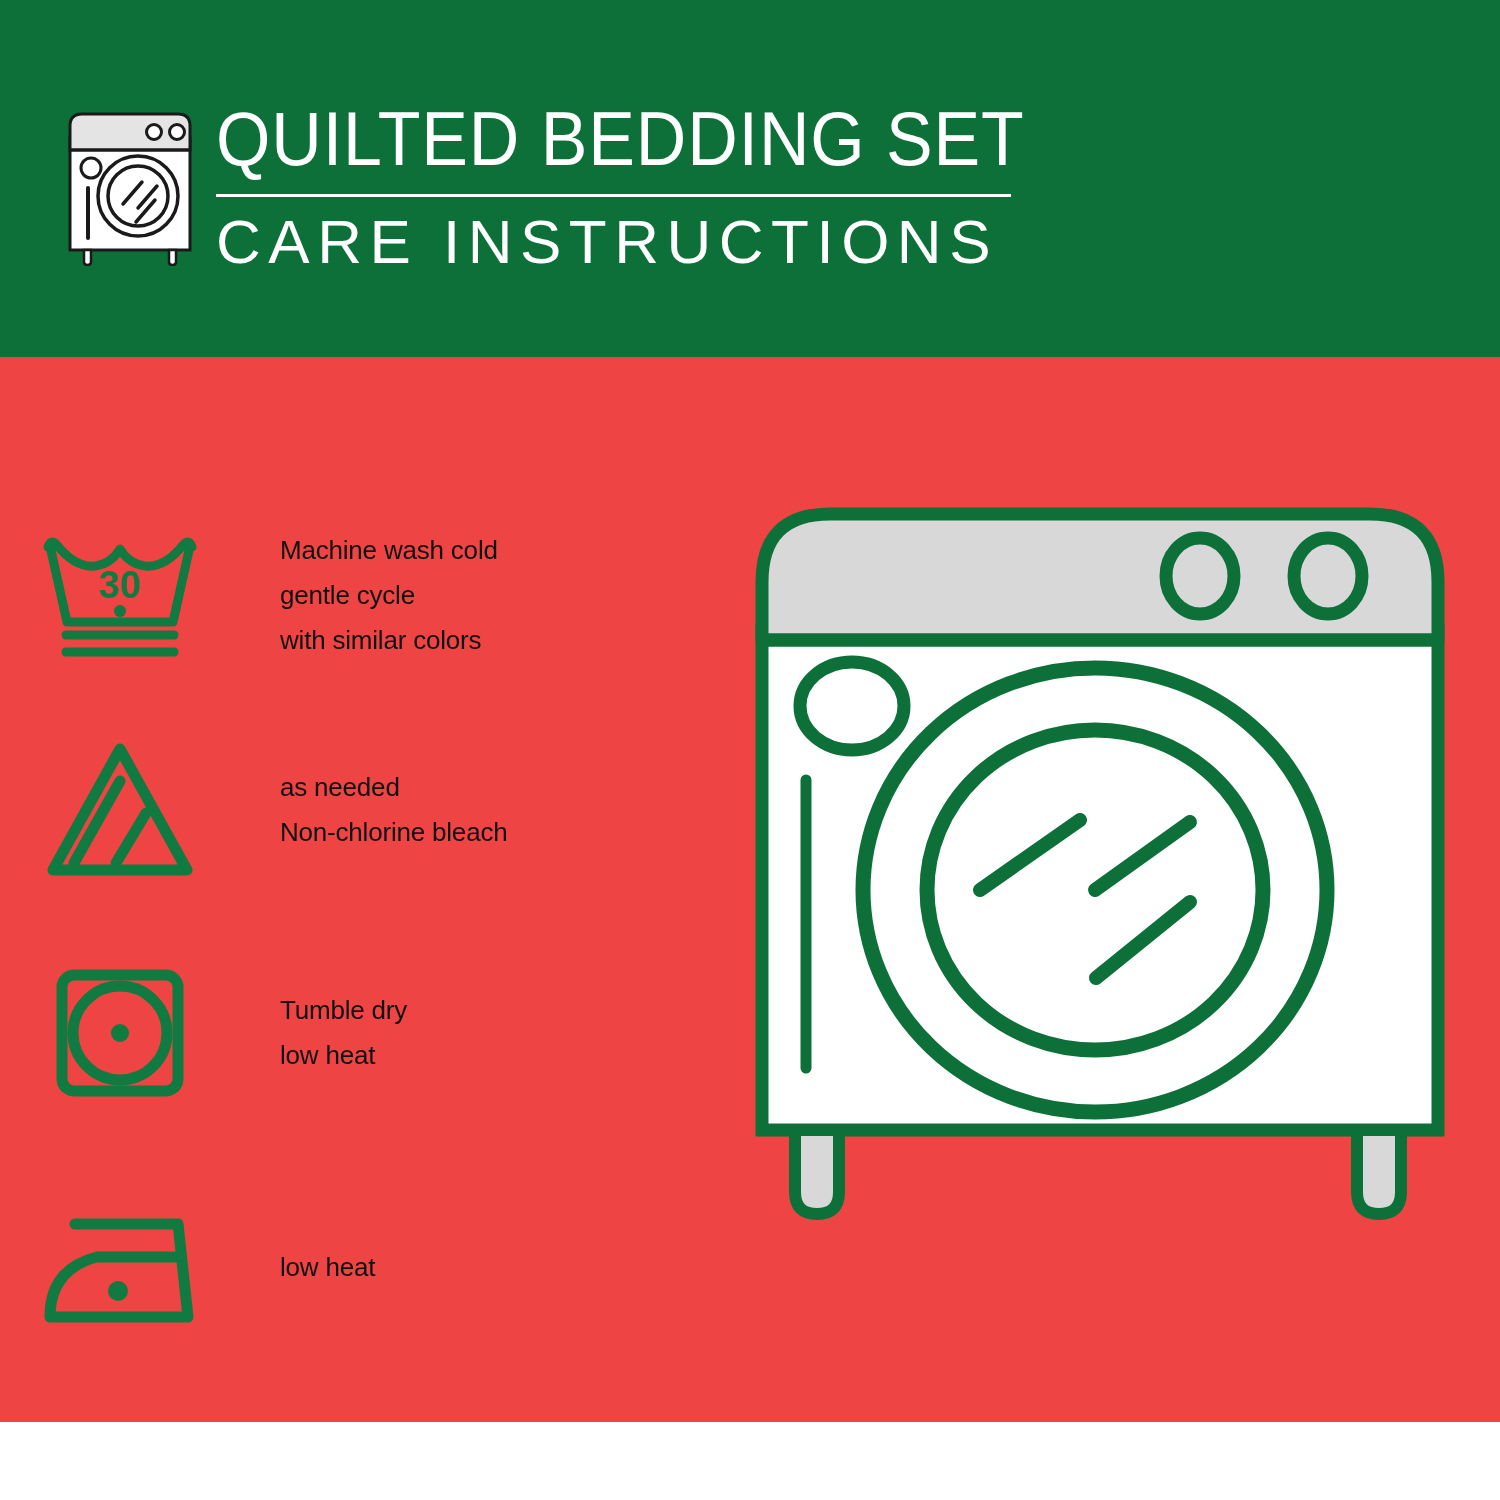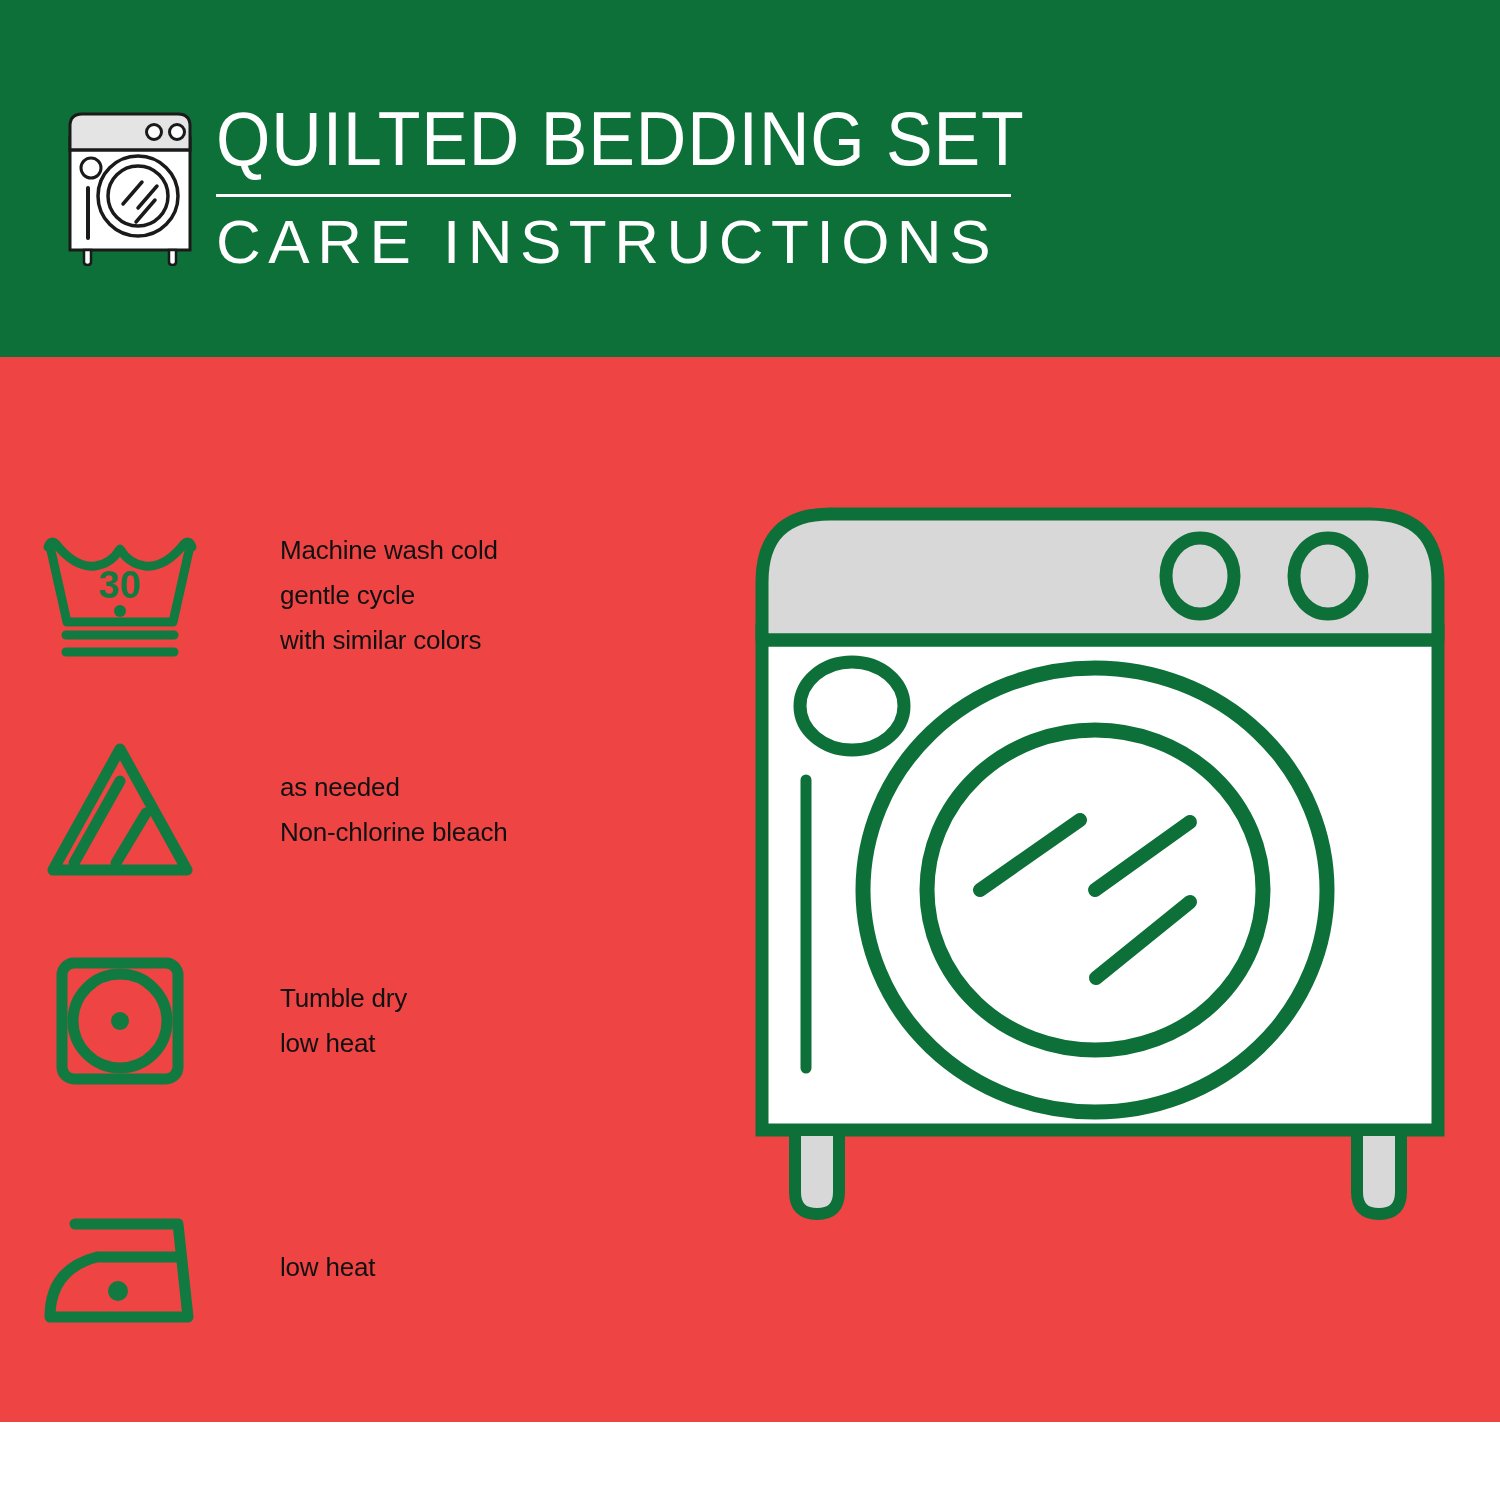--- a/index.html
+++ b/index.html
@@ -82,21 +82,21 @@
   .care-row {
     position: absolute;
     left: 0;
     width: 730px;
     display: flex;
     align-items: center;
     gap: 40px;
   }
   .care-row.r0 { top: 148px; height: 180px; }
   .care-row.r1 { top: 368px; height: 170px; }
-  .care-row.r2 { top: 584px; height: 160px; }
+  .care-row.r2 { top: 596px; height: 160px; }
   .care-row.r3 { top: 830px; height: 160px; }
 
   .care-icon {
     width: 240px;
     min-width: 240px;
     display: flex;
     justify-content: center;
     align-items: center;
   }
   .care-text {

